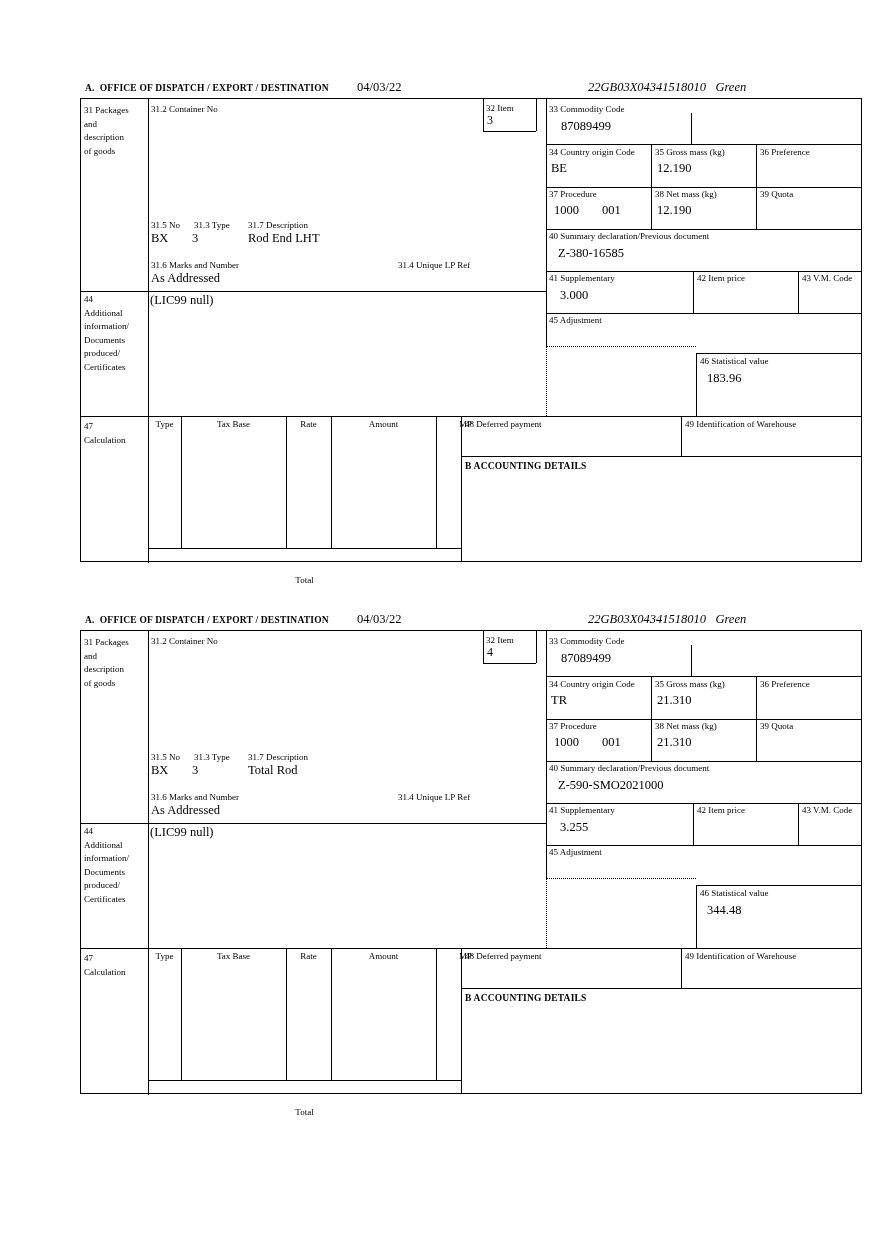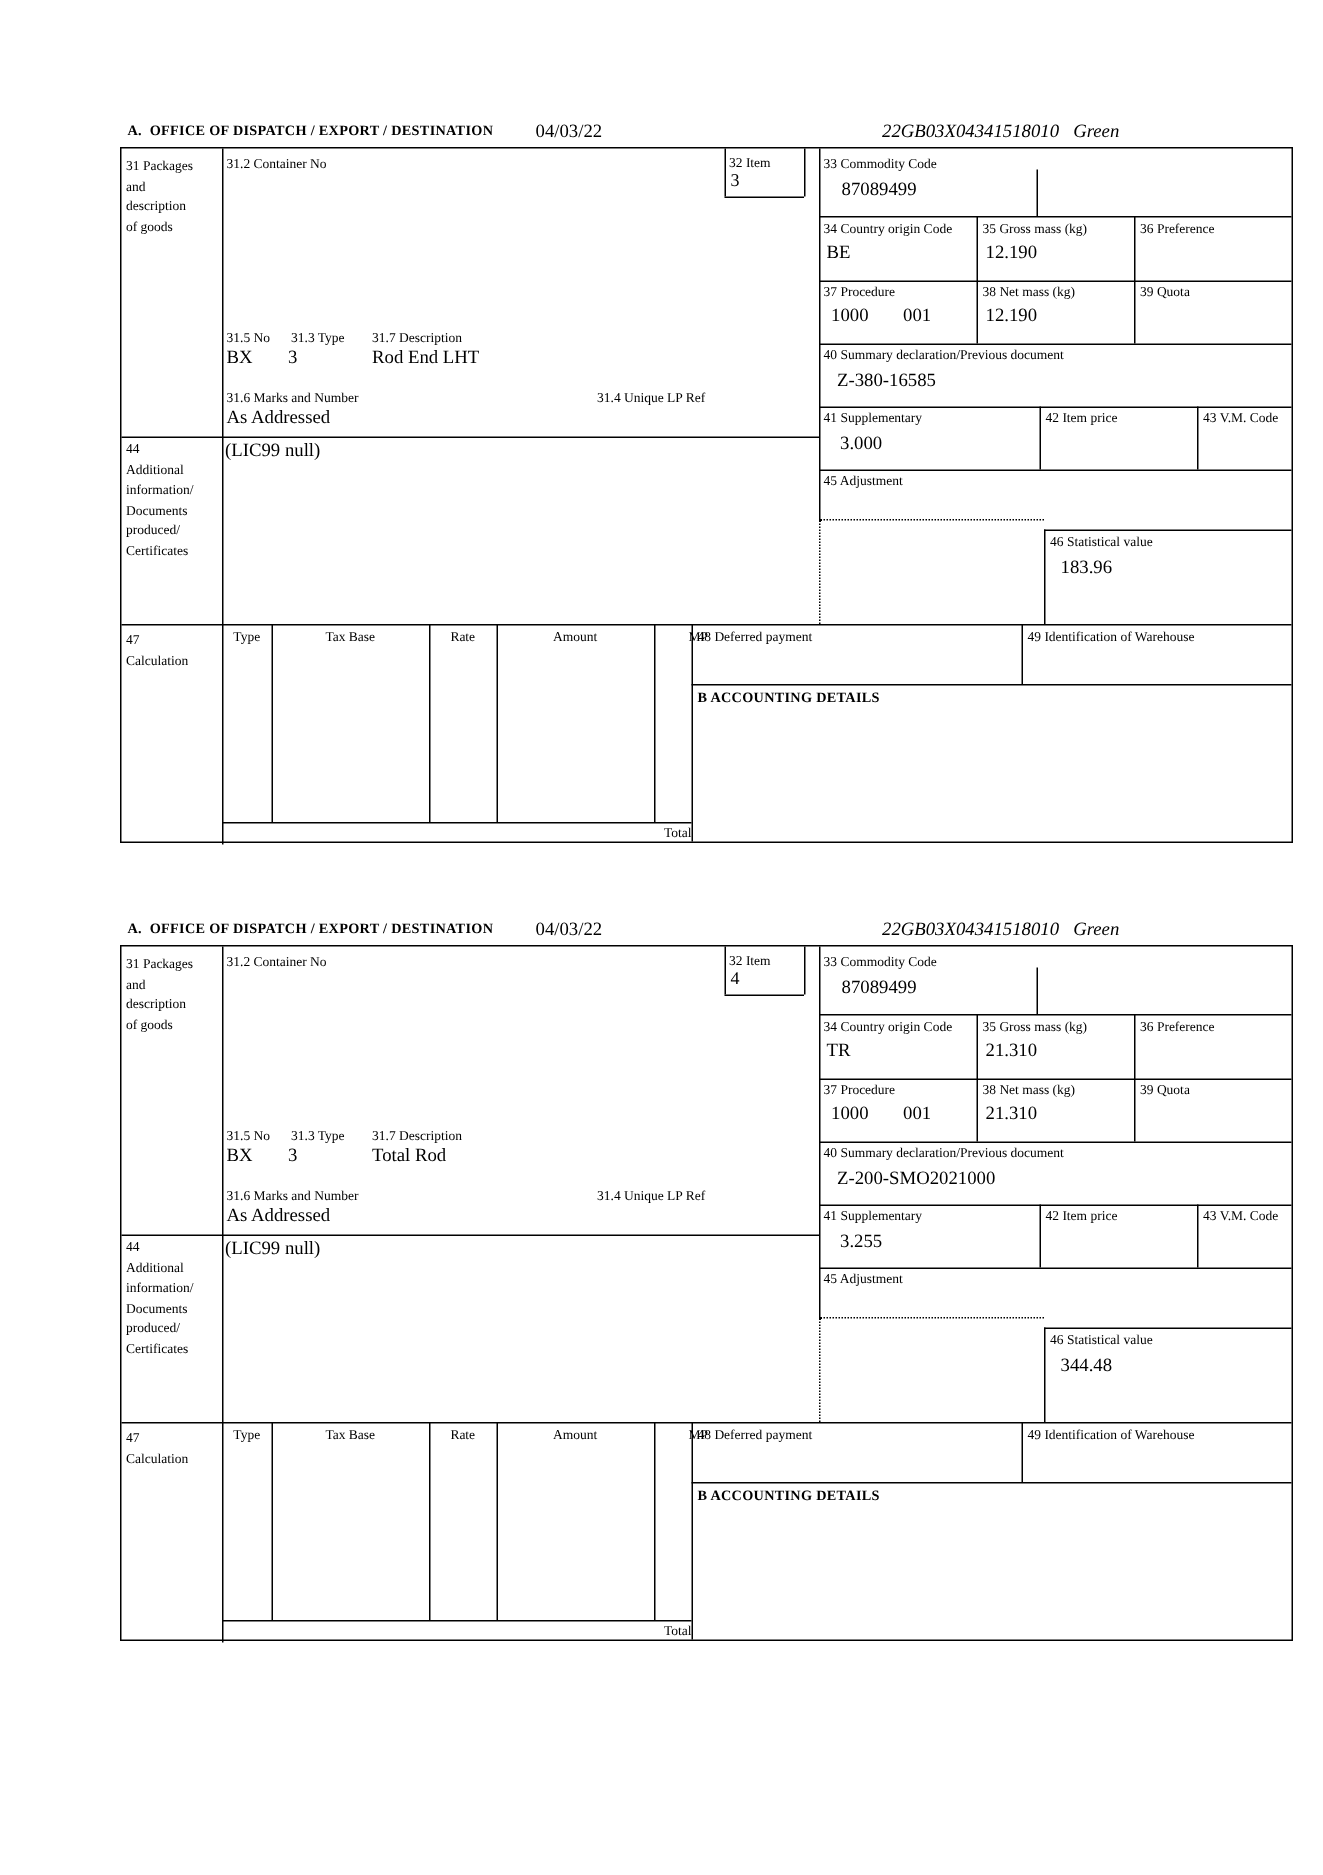--- a/index.html
+++ b/index.html
@@ -56,21 +56,21 @@
   .p-l40{left:468px;top:132px} .p-v40{left:477px;top:147px}
   .p-l41{left:468px;top:174px} .p-v41{left:479px;top:189px}
   .p-l42{left:616px;top:174px} .p-l43{left:721px;top:174px}
   .p-l45{left:468px;top:216px}
   .p-l46{left:619px;top:257px} .p-v46{left:626px;top:272px}
   .p-th-type{left:67px;top:320px;width:33px;text-align:center}
   .p-th-tax{left:100px;top:320px;width:105px;text-align:center}
   .p-th-rate{left:205px;top:320px;width:45px;text-align:center}
   .p-th-amount{left:250px;top:320px;width:105px;text-align:center}
   .p-th-mp{left:366px;top:320px;width:25px;text-align:right}
-  .p-total{left:67px;top:451px;width:313px;text-align:right;font-size:9px}
+  .p-total{left:67px;top:476px;width:313px;text-align:center;font-size:9px}
   .p-l48{left:384px;top:320px} .p-l49{left:604px;top:320px}
   .p-lB{left:384px;top:362px;font-size:9.5px;font-weight:bold;letter-spacing:.2px}
 </style>
 </head>
 <body>
 
 <div id="page">
   <section class="sad-section" style="top: 80px;">
     <div class="hdr">
       <span class="hdr-office">A.  OFFICE OF DISPATCH / EXPORT / DESTINATION</span>
@@ -243,21 +243,21 @@
       <div class="lab p-l35">35 Gross mass (kg)</div>
       <div class="val p-v35">21.310</div>
       <div class="lab p-l36">36 Preference</div>
       <div class="lab p-l37">37 Procedure</div>
       <div class="val p-v37a">1000</div>
       <div class="val p-v37b">001</div>
       <div class="lab p-l38">38 Net mass (kg)</div>
       <div class="val p-v38">21.310</div>
       <div class="lab p-l39">39 Quota</div>
       <div class="lab p-l40">40 Summary declaration/Previous document</div>
-      <div class="val p-v40">Z-200-SMO2021000</div>
+      <div class="val p-v40">Z-590-SMO2021000</div>
       <div class="lab p-l41">41 Supplementary</div>
       <div class="val p-v41">3.255</div>
       <div class="lab p-l42">42 Item price</div>
       <div class="lab p-l43">43 V.M. Code</div>
       <div class="lab p-l45">45 Adjustment</div>
       <div class="lab p-l46">46 Statistical value</div>
       <div class="val p-v46">344.48</div>
 
       <div class="lab p-th-type">Type</div>
       <div class="lab p-th-tax">Tax Base</div>

